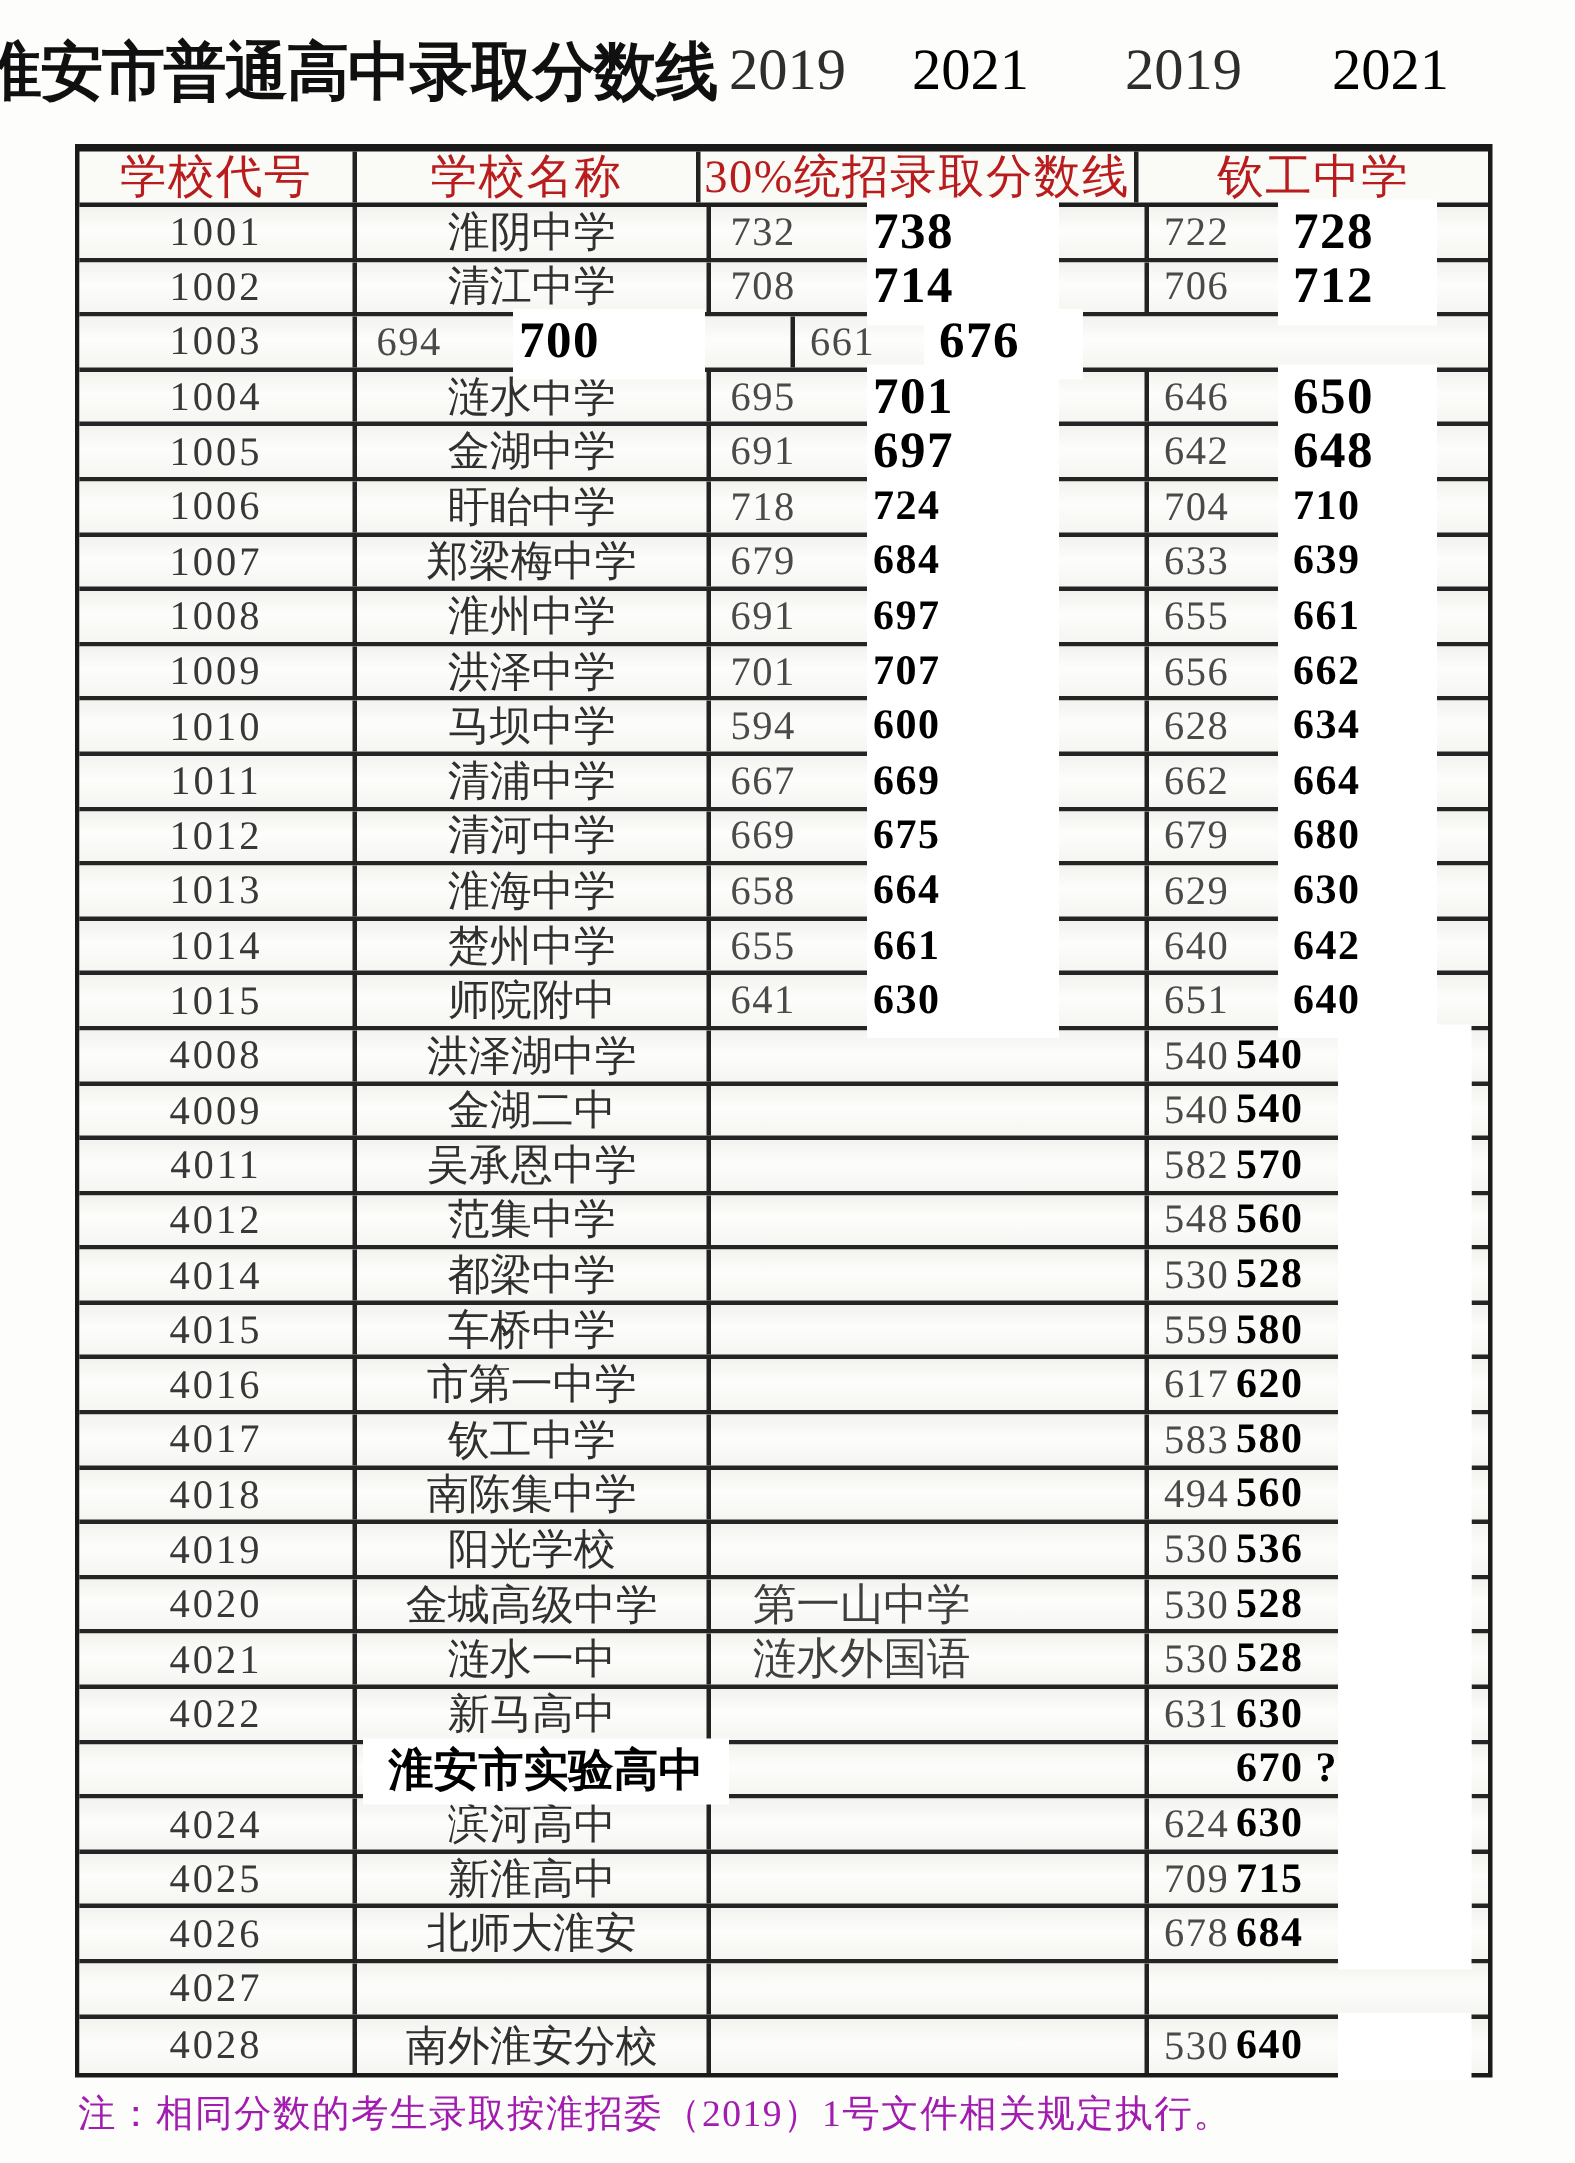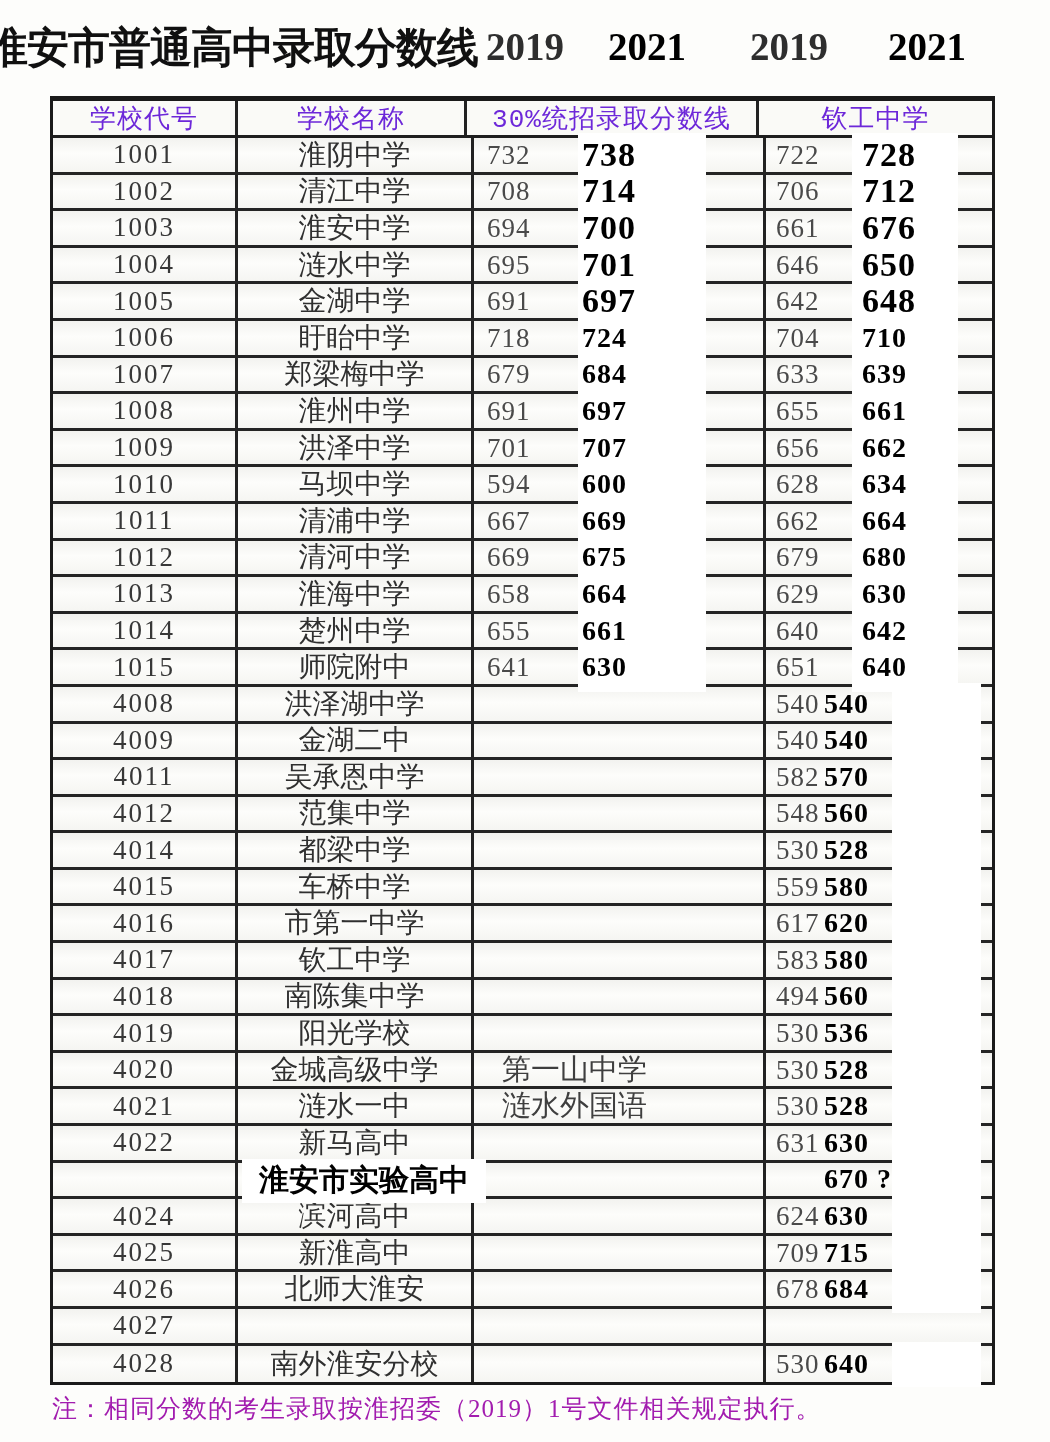--- a/index.html
+++ b/index.html
@@ -7,34 +7,34 @@
     width:1050px;height:1442px;position:relative;overflow:hidden;
     background:#fdfdfb;
     font-family:"Liberation Serif","DejaVu Serif",serif;
   }
   
   .t-main{
     position:absolute;left:-14px;top:20px;
     font-size:42px;font-weight:bold;color:#101010;
     white-space:nowrap;letter-spacing:-1px;
   }
-  .yr{position:absolute;top:24px;font-size:39px;font-weight:bold;white-space:nowrap;}
+  .yr{position:absolute;top:24px;font-size:39px;font-weight:normal;white-space:nowrap;}
   .y1{left:486px;color:#2e2e2e;}
   .y2{left:608px;color:#000;}
   .y3{left:750px;color:#2e2e2e;}
   .y4{left:888px;color:#000;}
   
   .tbl{
     position:absolute;left:50px;top:96px;width:945px;
     box-sizing:border-box;border:3px solid #1a1a1a;border-top-width:5px;
     background:#fafaf7;
   }
   .hrow{display:flex;height:37px;border-bottom:3px solid #1e1e1e;box-sizing:border-box;}
   .hc{box-sizing:border-box;display:flex;align-items:center;justify-content:center;
-      font-size:26px;color:#6d28d9;letter-spacing:1px;font-family:Liberation Mono, monospace;}
+      font-size:31px;color:#b91c1c;letter-spacing:1px;}
   .hc1{width:185px;border-right:3px solid #222;}
   .hc2{width:229px;border-right:3px solid #222;}
   .hc3{width:292px;border-right:3px solid #222;}
   .hc4{flex:1;}
   .row{
     display:flex;height:36.6px;position:relative;box-sizing:border-box;
     border-bottom:3px solid #242424;
     background:linear-gradient(180deg,#f2f2ef 0%,#fdfdfb 45%,#f5f5f2 100%);
   }
   .row:last-child{border-bottom:none;}
@@ -126,23 +126,20 @@
       <span class="v19">706</span>
       <span class="patch p4 up"></span>
       <span class="b n4 up bl">712</span>
     </div>
   </div>
 
   <div class="row">
     <div class="c c1">
       <span class="codeTxt">1003</span>
     </div>
-    <div class="c c2">
-      <span class="name">淮安中学</span>
-    </div>
     <div class="c c3">
       <span class="v19">694</span>
 
       <span class="patch p3"></span>
       <span class="b n3 bl">700</span>
     </div>
     <div class="c c4">
       <span class="v19">661</span>
       <span class="patch p4 up"></span>
       <span class="b n4 up bl">676</span>

